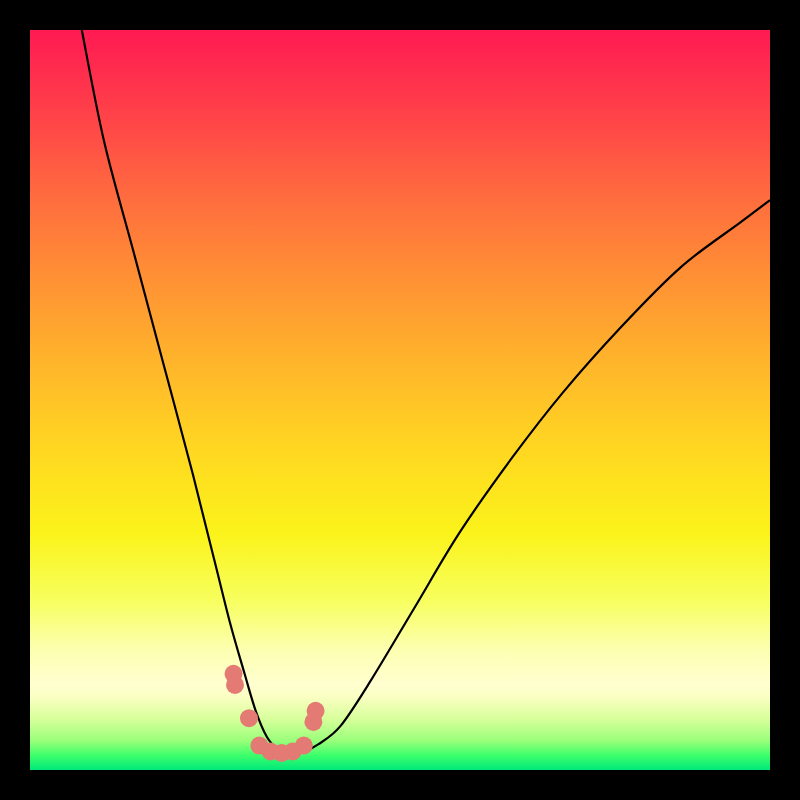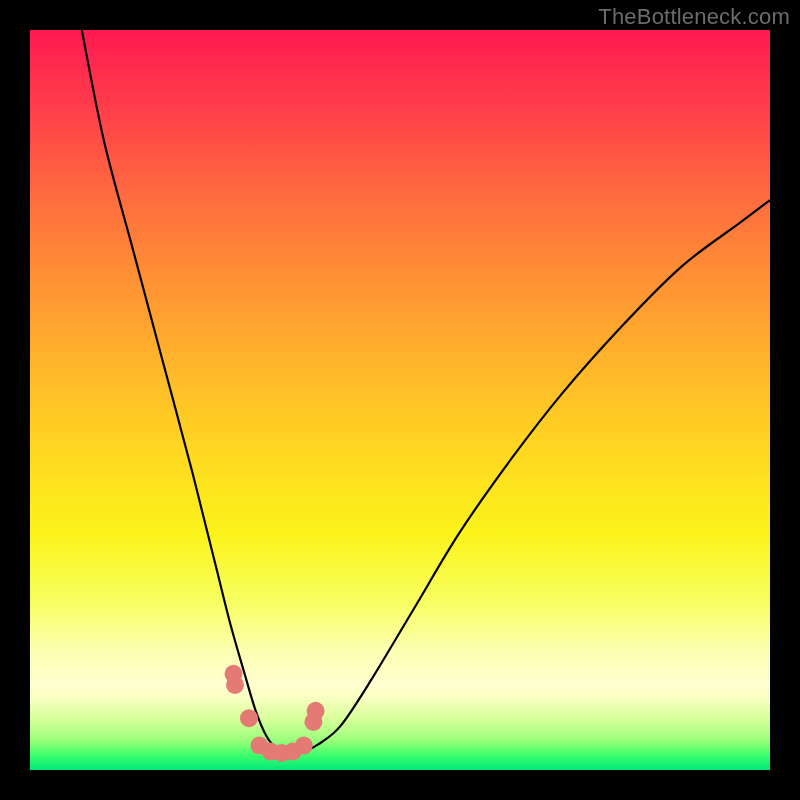--- a/index.html
+++ b/index.html
@@ -85,14 +85,13 @@
           <circle cx="229.4" cy="715.6" r="9" class="marker"></circle>
           <circle cx="240.5" cy="721.5" r="9" class="marker"></circle>
           <circle cx="251.6" cy="723.0" r="9" class="marker"></circle>
           <circle cx="262.7" cy="721.5" r="9" class="marker"></circle>
           <circle cx="273.8" cy="715.6" r="9" class="marker"></circle>
           <circle cx="283.4" cy="691.9" r="9" class="marker"></circle>
           <circle cx="285.6" cy="680.8" r="9" class="marker"></circle>
         </g>
     </svg>
   </div>
-  <div class="watermark">TheBottleneck.com</div>
 </div>
 
 </body></html>

